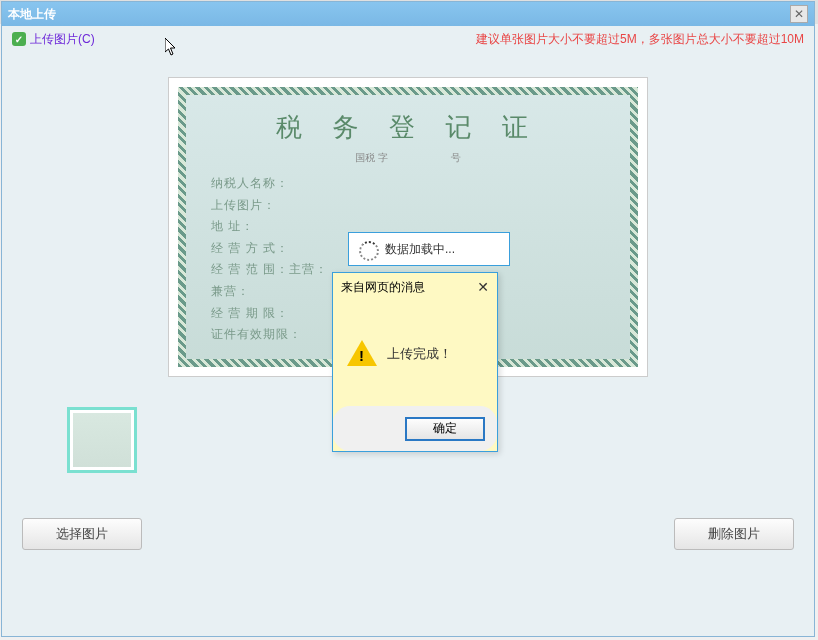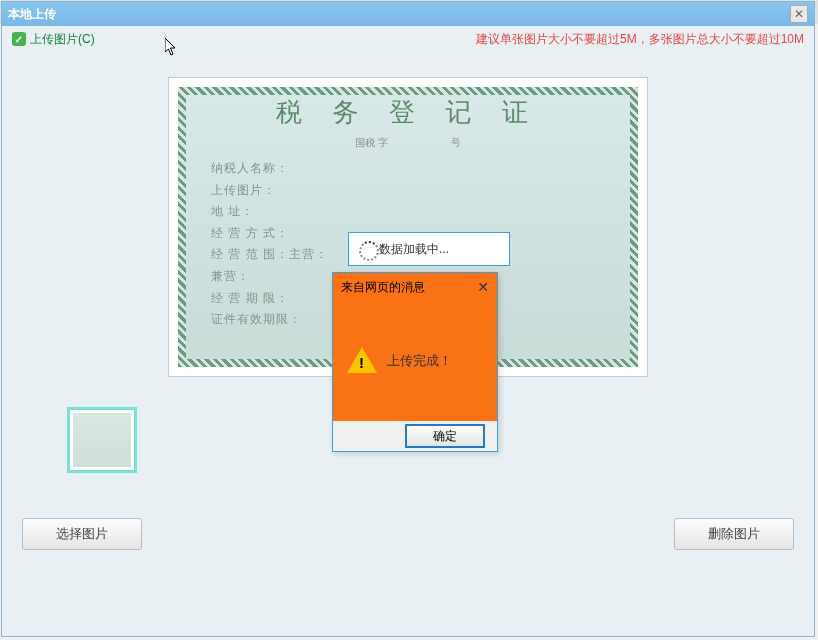--- a/index.html
+++ b/index.html
@@ -8,57 +8,57 @@
 .bg-header { position: absolute; top: 0; left: 0; right: 0; height: 24px; background: #e0e0e0; }
 .bg-tab1 { position: absolute; top: 2px; left: 365px; font-size: 12px; color: #999; }
 .bg-tab2 { position: absolute; top: 2px; left: 720px; font-size: 12px; color: #999; }
 
 .window { position: absolute; top: 1px; left: 1px; width: 814px; height: 636px; background: #e8f0f3; border: 1px solid #88b5d6; }
 .titlebar { height: 24px; background: linear-gradient(#88c5ef, #7ab8e5); display: flex; align-items: center; padding: 0 6px; justify-content: space-between; }
 .title-text { color: #fff; font-size: 12px; font-weight: bold; }
 .close-btn { width: 18px; height: 18px; background: #e8e8e8; border: 1px solid #aaa; display: flex; align-items: center; justify-content: center; cursor: pointer; font-size: 12px; color: #666; }
 
 .toolbar { height: 26px; display: flex; align-items: center; padding: 0 10px; background: #e8f0f3; justify-content: space-between; }
-.upload-link { display: flex; align-items: center; gap: 4px; color: #15803d; font-size: 12px; cursor: pointer; }
+.upload-link { display: flex; align-items: center; gap: 4px; color: #6d28d9; font-size: 12px; cursor: pointer; }
 .check-icon { width: 14px; height: 14px; background: #4caf50; border-radius: 3px; display: inline-flex; align-items: center; justify-content: center; }
 .check-icon::after { content: "✓"; color: #fff; font-size: 10px; font-weight: bold; }
 .hint { color: #e94545; font-size: 12px; }
 
 .content { padding: 10px 20px; }
 .preview-area { margin: 15px auto 0; width: 480px; height: 300px; border: 1px solid #ccc; background: #fff; display: flex; align-items: center; justify-content: center; }
-.cert-img { width: 460px; height: 280px; background: linear-gradient(#d8e8e8, #c8dcd8); border: 8px solid; border-image: repeating-linear-gradient(45deg, #6a9a8a, #6a9a8a 3px, #d8e8d8 3px, #d8e8d8 6px) 8; position: relative; padding: 0 25px; }
+.cert-img { width: 460px; height: 280px; background: linear-gradient(#d8e8e8, #c8dcd8); border: 8px solid; border-image: repeating-linear-gradient(45deg, #6a9a8a, #6a9a8a 3px, #d8e8d8 3px, #d8e8d8 6px) 8; position: relative; padding: 15px 25px; }
 .cert-title { text-align: center; font-size: 26px; color: #5a8a6a; letter-spacing: 12px; font-weight: normal; margin-bottom: 6px; font-family: SimSun, serif; }
 .cert-sub { text-align: center; font-size: 10px; color: #888; margin-bottom: 8px; }
 .cert-sub span:last-child { margin-left: 60px; }
 .cert-fields { font-size: 12px; color: #7a9a8a; line-height: 1.8; font-family: SimSun, serif; }
 .cert-fields div { letter-spacing: 1px; }
 
 .thumb-row { margin-top: 30px; padding-left: 45px; }
 .thumb { width: 70px; height: 66px; border: 3px solid #7ae0d0; background: #fff; display: flex; align-items: center; justify-content: center; }
 .thumb-inner { width: 58px; height: 54px; background: linear-gradient(#d8e8e0, #d0e0d8); font-size: 5px; color: #999; padding: 6px; }
 
 .btn-row { margin-top: 45px; display: flex; justify-content: space-between; gap: 36px; }
 .action-btn { width: 120px; height: 32px; background: linear-gradient(#fdfdfd, #e5e5e5); border: 1px solid #bbb; border-radius: 3px; font-size: 13px; color: #444; cursor: pointer; }
 
 
-.loading-pop { position: absolute; top: 232px; left: 348px; width: 162px; height: 34px; background: #fff; border: 1px solid #3a9fdc; display: flex; align-items: center; padding: 0 10px; gap: 4px; z-index: 5; }
+.loading-pop { position: absolute; top: 232px; left: 348px; width: 162px; height: 34px; background: #fff; border: 1px solid #3a9fdc; display: flex; align-items: center; padding: 0 10px; gap: 10px; z-index: 5; }
 .spinner { width: 16px; height: 16px; position: relative; }
 .spinner::before { content: ""; position: absolute; width: 16px; height: 16px; border: 2px dotted #888; border-radius: 50%; border-top-color: #333; }
 .loading-text { font-size: 12px; color: #333; }
 
 
-.alert { position: absolute; top: 272px; left: 332px; width: 166px; height: 180px; background: #f97316; border: 1px solid #3a9fdc; z-index: 10; box-shadow: 2px 2px 6px rgba(0,0,0,0.15); display: flex; flex-direction: column; }
+.alert { position: absolute; top: 272px; left: 332px; width: 166px; height: 180px; background: #fef9c3; border: 1px solid #3a9fdc; z-index: 10; box-shadow: 2px 2px 6px rgba(0,0,0,0.15); display: flex; flex-direction: column; }
 .alert-header { height: 28px; display: flex; align-items: center; justify-content: space-between; padding: 0 8px; font-size: 12px; }
 .alert-close { font-size: 14px; cursor: pointer; color: #333; }
 .alert-body { flex: 1; display: flex; align-items: center; padding: 0 14px; gap: 10px; }
 .warn-icon { width: 30px; height: 28px; position: relative; }
 .warn-tri { width: 0; height: 0; border-left: 15px solid transparent; border-right: 15px solid transparent; border-bottom: 26px solid #f7c600; position: absolute; top: 0; }
 .warn-tri::after { content: "!"; position: absolute; top: 7px; left: -3px; color: #000; font-weight: bold; font-size: 15px; }
 .alert-msg { font-size: 13px; color: #333; }
-.alert-footer { height: 30px; background: #f0f0f0; display: flex; align-items: center; justify-content: flex-end; padding: 0 12px; }
+.alert-footer { height: 45px; background: #f0f0f0; display: flex; align-items: center; justify-content: flex-end; padding: 0 12px; border-radius: 17px; }
 .ok-btn { width: 80px; height: 24px; background: linear-gradient(#fdfdfd, #e5e5e5); border: 2px solid #2a78c4; font-size: 12px; cursor: pointer; }
 
 .cursor { position: absolute; top: 38px; left: 165px; font-size: 16px; color: #000; pointer-events: none; z-index: 20; }
 </style>
 </head>
 <body>
 
 <div class="bg-header">
   <span class="bg-tab1">页面</span>
   <span class="bg-tab2">资料状态</span>

